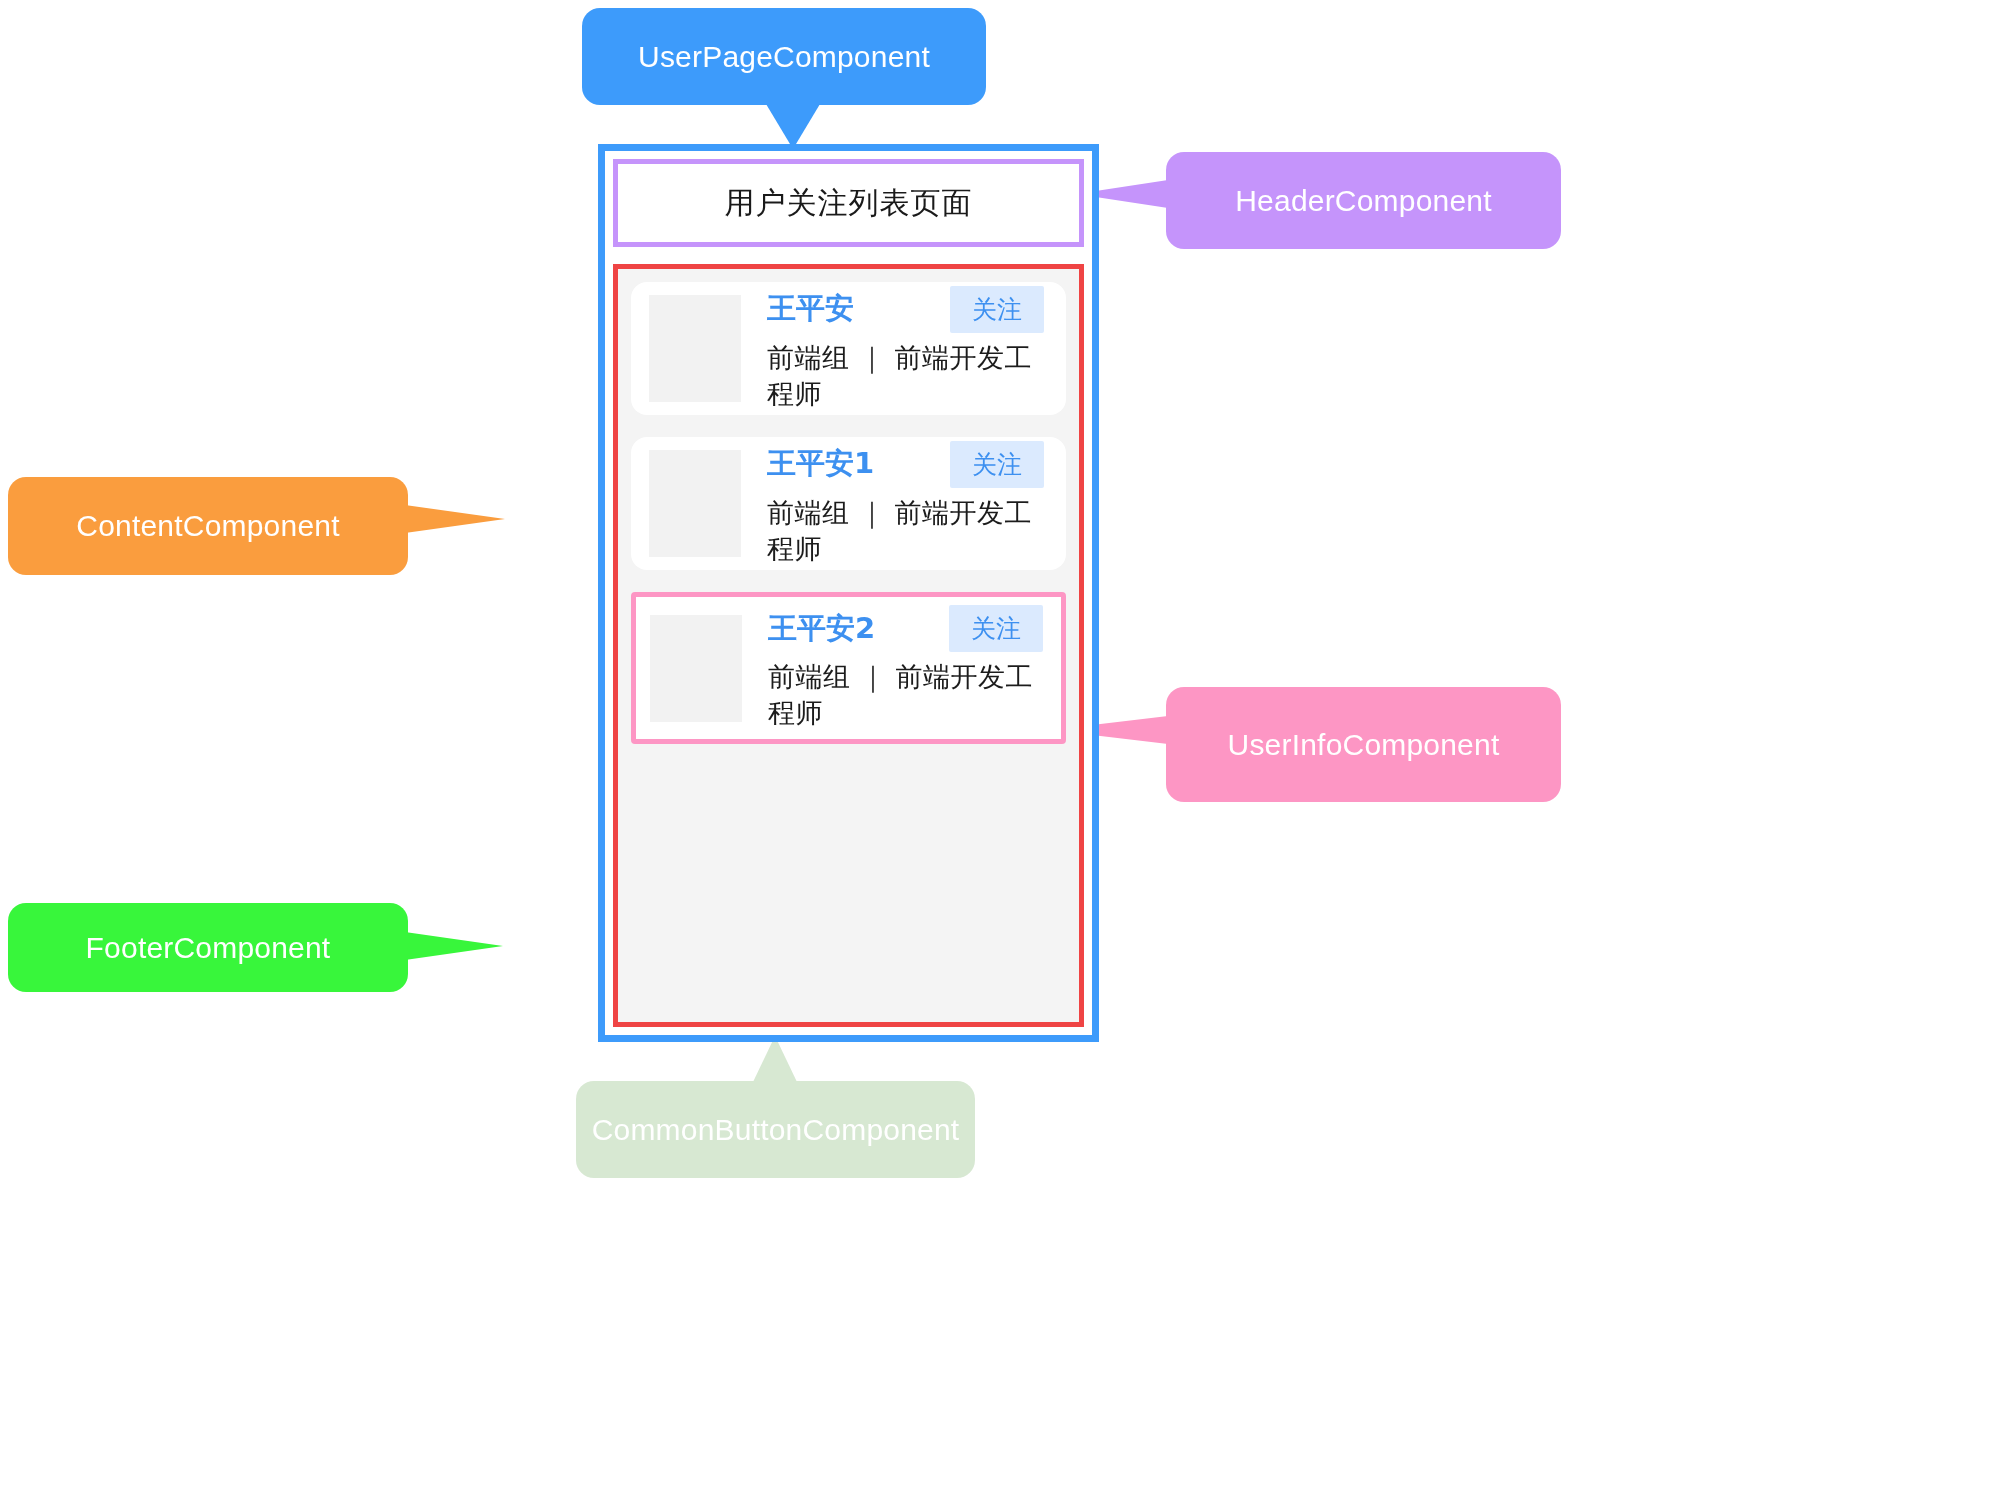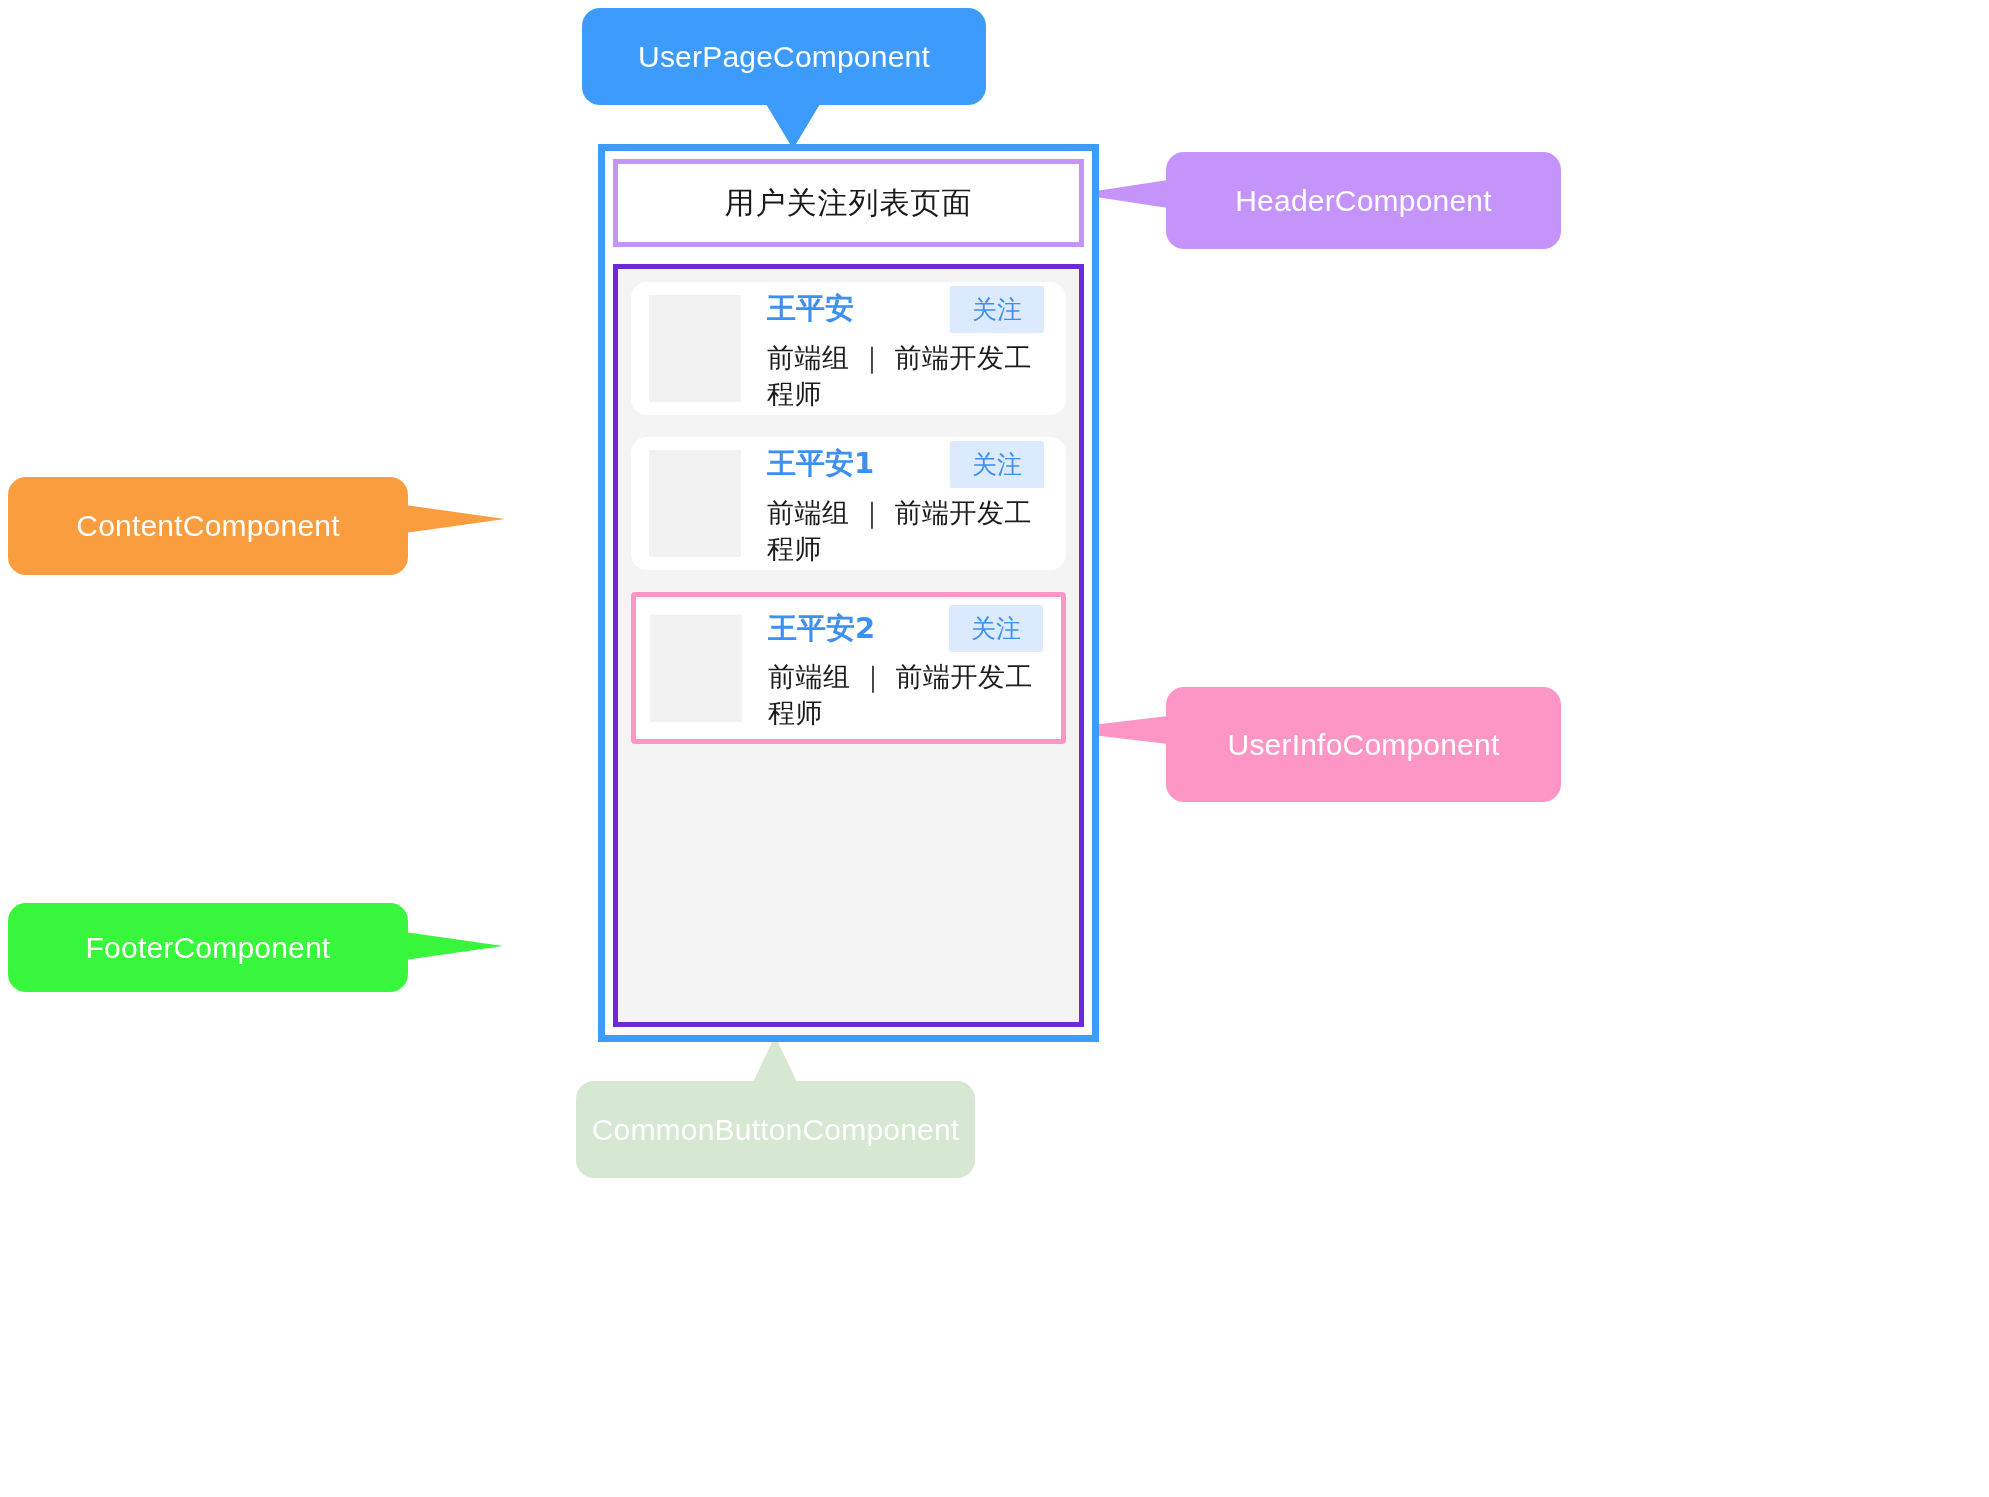--- a/index.html
+++ b/index.html
@@ -164,21 +164,21 @@
   #header-title {
     font-size: 30px;
     color: #1a1a1a;
     font-family: "DejaVu Sans", sans-serif;
     letter-spacing: 1px;
   }
 
   
   #content-block {
     margin-top: 17px;
-    border: 5px solid #6d28d9;
+    border: 5px solid #ef4444;
     background: #f4f4f4;
     flex: 1 1 auto;
     box-sizing: border-box;
     padding: 13px 13px 0 13px;
     overflow: hidden;
   }
 
   .user-card {
     background: #ffffff;
     border-radius: 16px;

